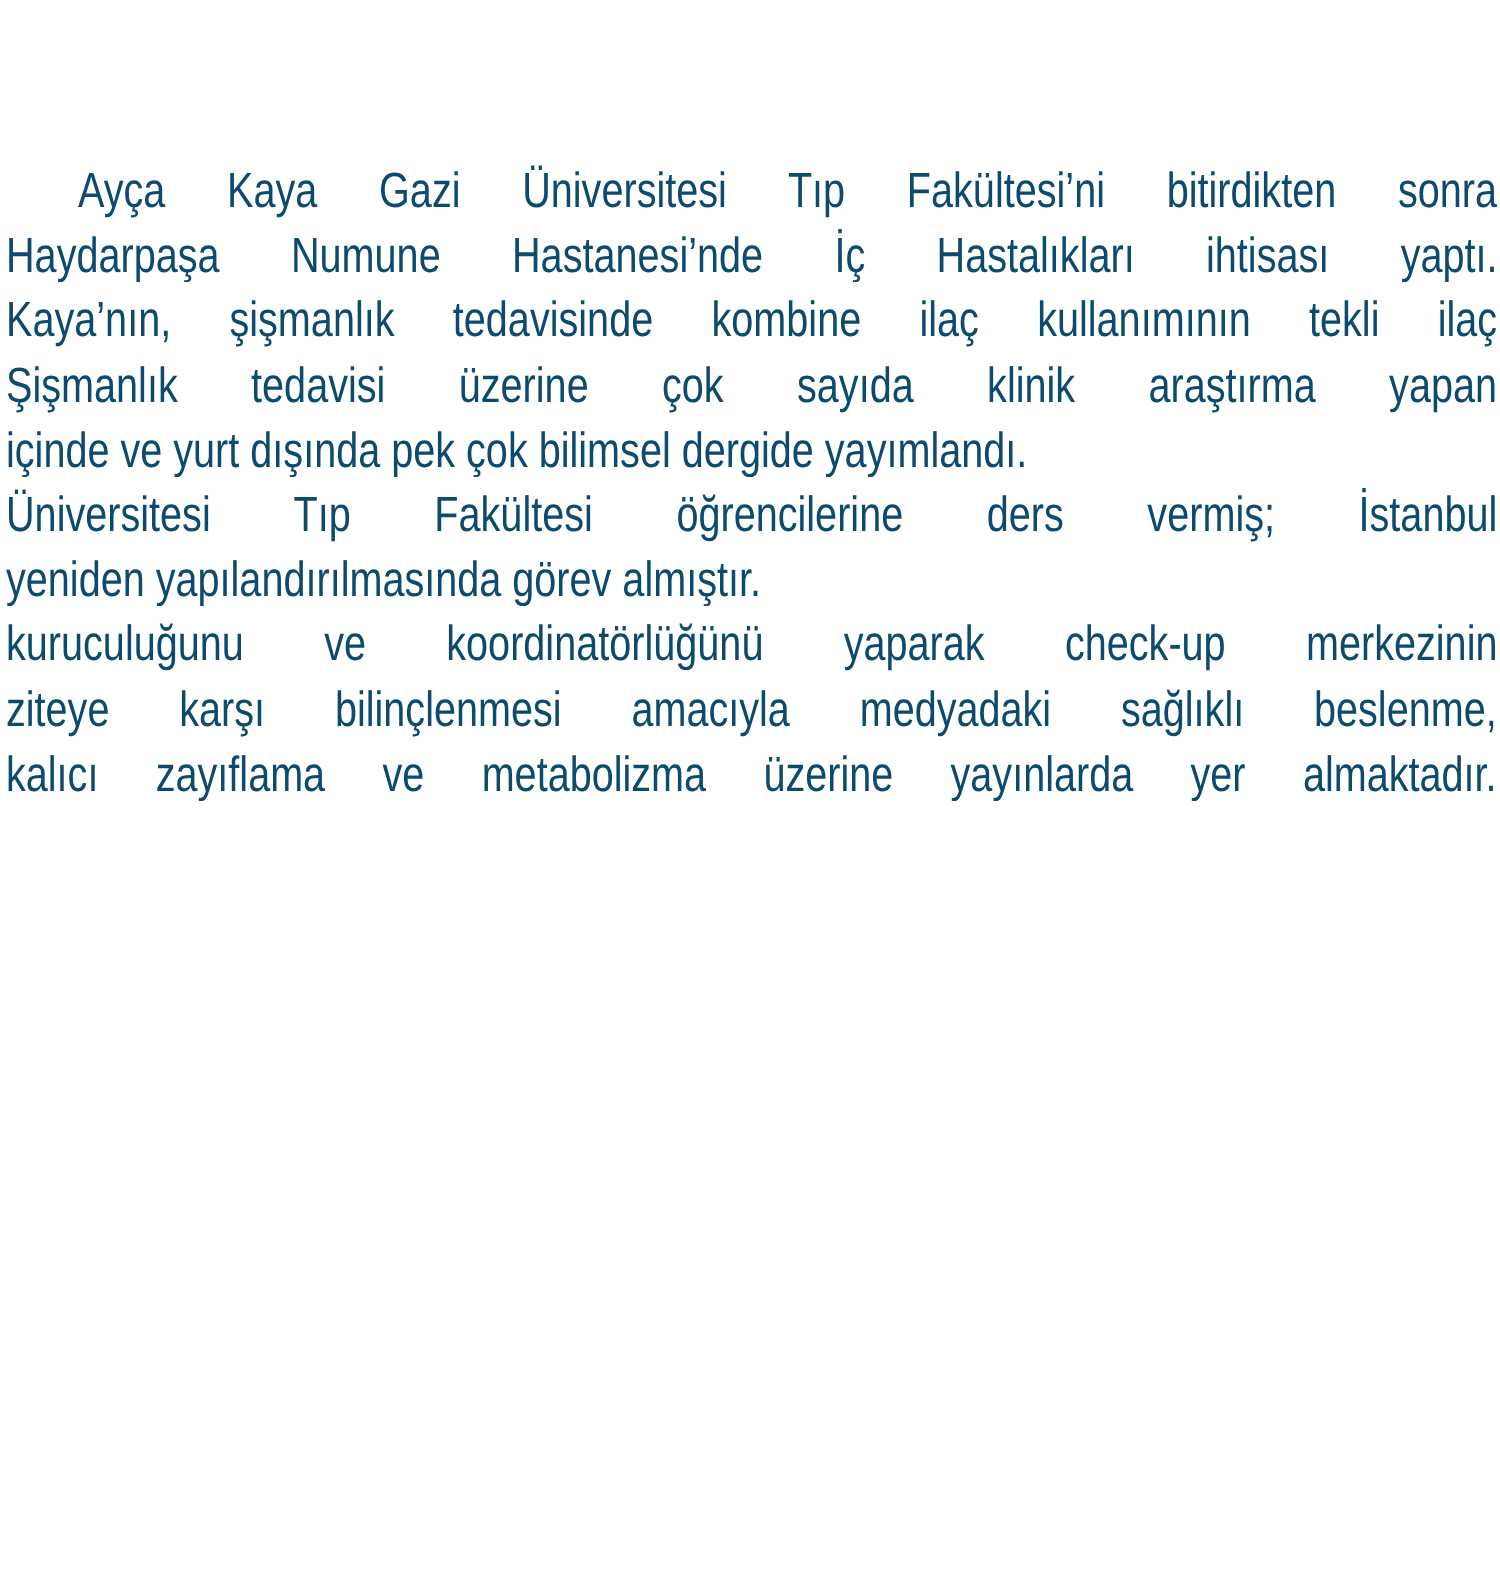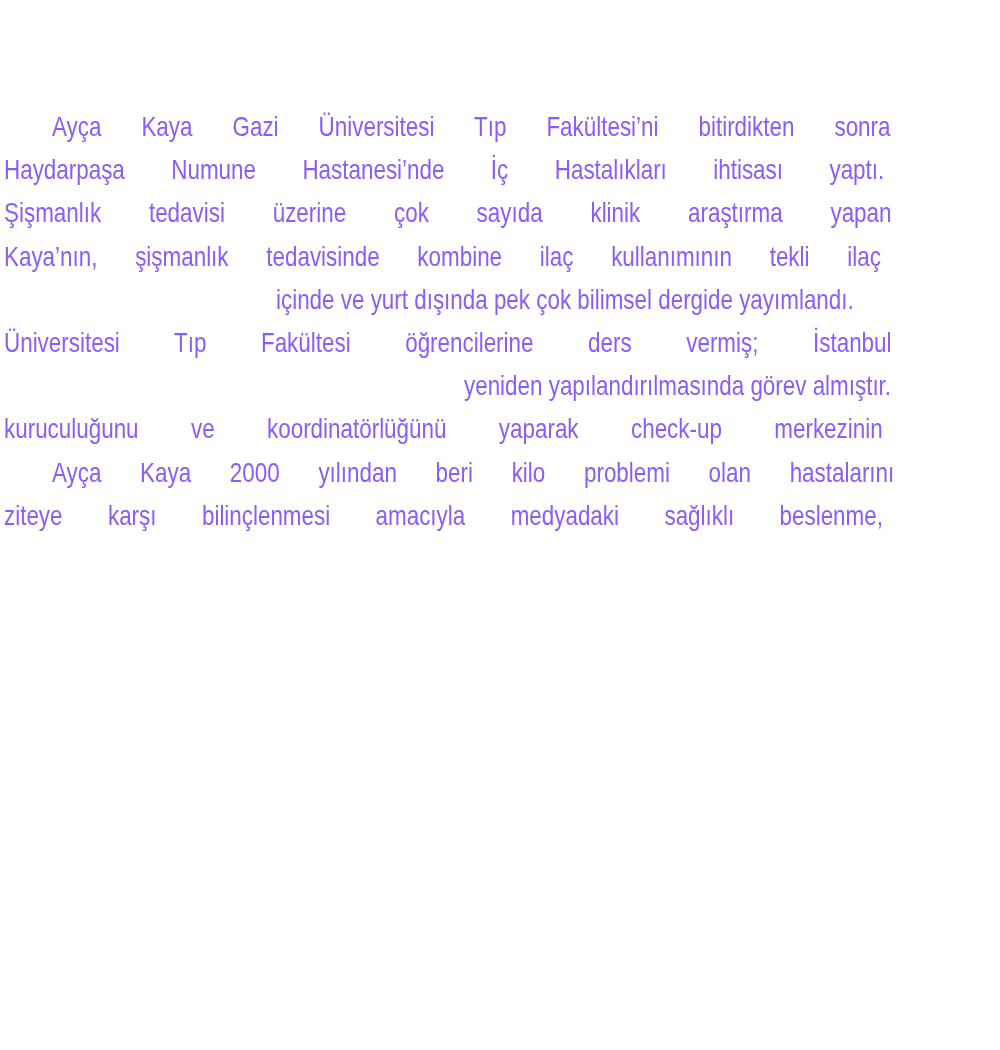--- a/index.html
+++ b/index.html
@@ -17,57 +17,57 @@
       position: absolute;
       left: 4px;
       top: 105px;
       width: 994px;
     }
     .line {
       display: block;
       height: 43.2px;
       line-height: 43.2px;
       font-family: "Liberation Sans", sans-serif;
-      font-size: 28px;
-      color: #8b5cf6;
+      font-size: 33px;
+      color: #0c4a6e;
       white-space: nowrap;
       position: relative;
     }
     .line .txt {
       display: inline-block;
       transform-origin: left center;
     }
     .line.indent {
       padding-left: 48px;
     }
     .line.justify {
       text-align: justify;
       text-align-last: justify;
     }
     .line.last {
-      text-align: right;
+      text-align: left;
     }
   </style>
 </head>
 <body>
 
 <div class="page">
 
   <div class="paragraph">
     <div class="line indent justify"><span class="txt" style="word-spacing: 42.2143px; transform: scaleX(0.800338);">Ayça Kaya Gazi Üniversitesi Tıp Fakültesi’ni bitirdikten sonra</span></div>
     <div class="line justify"><span class="txt" style="word-spacing: 50.25px; transform: scaleX(0.800322);">Haydarpaşa Numune Hastanesi’nde İç Hastalıkları ihtisası yaptı.</span></div>
+    <div class="line justify"><span class="txt" style="word-spacing: 39.3571px; transform: scaleX(0.800322);">Kaya’nın, şişmanlık tedavisinde kombine ilaç kullanımının tekli ilaç</span></div>
     <div class="line justify"><span class="txt" style="word-spacing: 51.9286px; transform: scaleX(0.800322);">Şişmanlık tedavisi üzerine çok sayıda klinik araştırma yapan</span></div>
-    <div class="line justify"><span class="txt" style="word-spacing: 39.3571px; transform: scaleX(0.800322);">Kaya’nın, şişmanlık tedavisinde kombine ilaç kullanımının tekli ilaç</span></div>
     <div class="line last"><span class="txt" style="transform: scaleX(0.8);">içinde ve yurt dışında pek çok bilimsel dergide yayımlandı.</span></div>
   </div>
 
   <div class="paragraph">
     <div class="line justify"><span class="txt" style="word-spacing: 60.4167px; transform: scaleX(0.800322);">Üniversitesi Tıp Fakültesi öğrencilerine ders vermiş; İstanbul</span></div>
     <div class="line last"><span class="txt" style="transform: scaleX(0.8);">yeniden yapılandırılmasında görev almıştır.</span></div>
     <div class="line justify"><span class="txt" style="word-spacing: 57.7px; transform: scaleX(0.800322);">kuruculuğunu ve koordinatörlüğünü yaparak check-up merkezinin</span></div>
   </div>
 
   <div class="paragraph">
-    <div class="line indent justify"><span class="txt" style="word-spacing: 40.5625px; transform: scaleX(0.800338);">Ayça Kaya 2000 yılından beri kilo problemi olan hastalarını</span></div>
     <div class="line justify"><span class="txt" style="word-spacing: 49.0833px; transform: scaleX(0.799678);">ziteye karşı bilinçlenmesi amacıyla medyadaki sağlıklı beslenme,</span></div>
+    <div class="line justify"><span class="txt" style="word-spacing: 38.6429px; transform: scaleX(0.799678);">kalıcı zayıflama ve metabolizma üzerine yayınlarda yer almaktadır.</span></div>
   </div>
 
 </div>
 
 </body></html>

